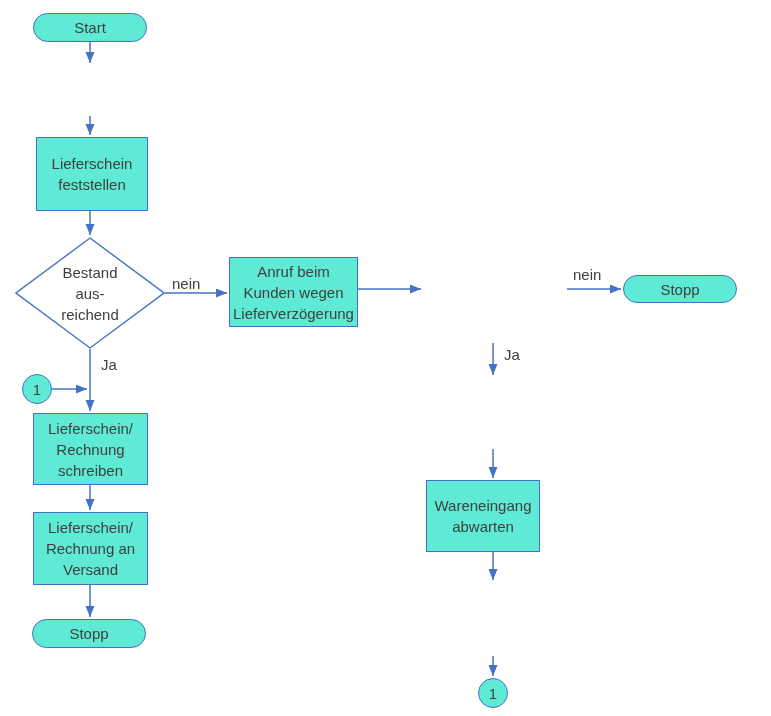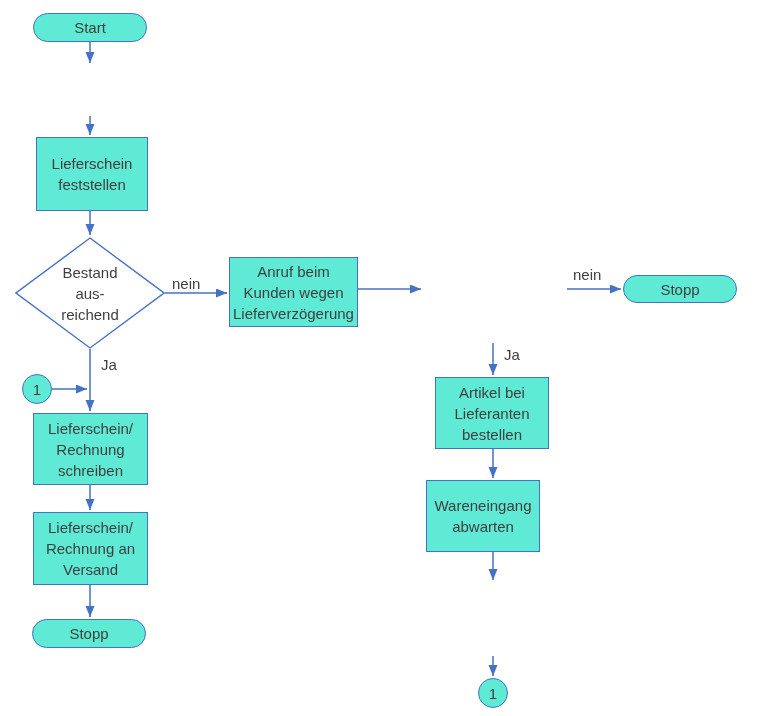--- a/index.html
+++ b/index.html
@@ -135,25 +135,20 @@
     <span class="label">Anruf beim
 Kunden wegen
 Lieferverzögerung</span>
   </div>
 
 
   <div class="node terminator" style="left:623px; top:275px; width:114px; height:28px;">
     <span class="label">Stopp</span>
   </div>
 
-  <div class="node process" style="left:435px; top:377px; width:114px; height:72px;">
-    <span class="label">Artikel bei
-Lieferanten
-bestellen</span>
-  </div>
 
   <div class="node process" style="left:426px; top:480px; width:114px; height:72px;">
     <span class="label">Wareneingang
 abwarten</span>
   </div>
 
 
   <div class="node connector-circle" style="left:478px; top:678px; width:30px; height:30px;">
     <span class="label">1</span>
   </div>

